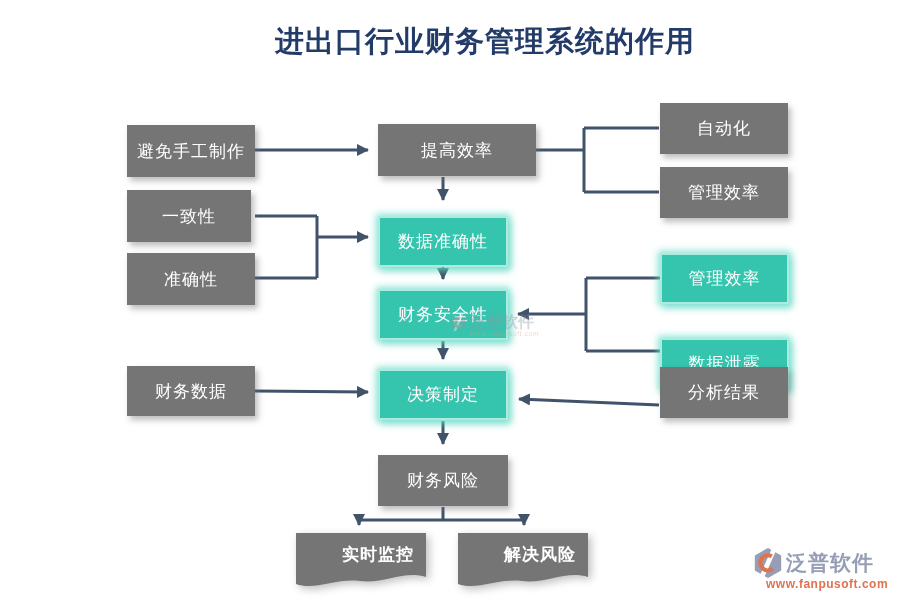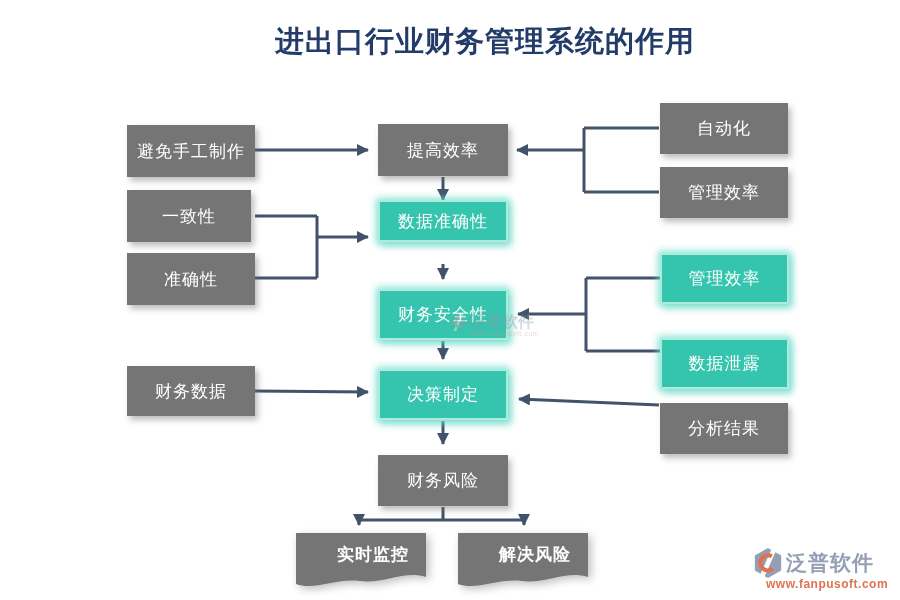--- a/index.html
+++ b/index.html
@@ -18,21 +18,21 @@
   }
   .node.gray{
     background:#757575;
     box-shadow:3px 4px 6px rgba(110,110,110,0.45);
   }
   .node.teal{
     background:#35C4AD;
     border:2px solid #aeeade;
     box-shadow:0 0 7px 2px rgba(110,225,205,0.8), 3px 4px 7px rgba(53,196,173,0.45);
   }
-  .docnode{position:absolute;z-index:2;width:154px;height:58px;}
+  .docnode{position:absolute;z-index:2;width:154px;height:58px;padding-left:10px;}
   .docnode svg{position:absolute;left:0;top:0;filter:drop-shadow(3px 3px 4px rgba(110,110,110,0.45));}
   .docnode .doclabel{
     position:absolute;left:0;top:10px;width:100%;text-align:center;
     color:#ffffff;font-size:17px;font-weight:bold;letter-spacing:1px;
   }
   .watermark{
     position:absolute;left:450px;top:314px;z-index:3;opacity:0.38;display:flex;align-items:flex-start;gap:3px;
   }
   .watermark .wm-text{color:#8e97ab;font-size:16px;font-weight:bold;line-height:16px;}
   .watermark .wm-url{color:#d9a08c;font-size:7px;letter-spacing:0.5px;}
@@ -90,24 +90,24 @@
   <div class="node gray" style="left:127px;top:190px;width:124px;height:52px">
     <span>一致性</span>
   </div>
   <div class="node gray" style="left:127px;top:253px;width:128px;height:52px">
     <span>准确性</span>
   </div>
   <div class="node gray" style="left:127px;top:366px;width:128px;height:50px">
     <span>财务数据</span>
   </div>
 
-  <div class="node gray" style="left:378px;top:124px;width:130px;height:52px">
+  <div class="node gray" style="left:378px;top:124px;width:158px;height:52px">
     <span>提高效率</span>
   </div>
-  <div class="node teal" style="left:378px;top:200px;width:130px;height:42px">
+  <div class="node teal" style="left:378px;top:216px;width:130px;height:51px">
     <span>数据准确性</span>
   </div>
   <div class="node teal" style="left:378px;top:289px;width:130px;height:51px">
     <span>财务安全性</span>
   </div>
   <div class="node teal" style="left:378px;top:369px;width:130px;height:51px">
     <span>决策制定</span>
   </div>
   <div class="node gray" style="left:378px;top:455px;width:130px;height:51px">
     <span>财务风险</span>
@@ -118,21 +118,21 @@
   </div>
   <div class="node gray" style="left:660px;top:167px;width:128px;height:51px">
     <span>管理效率</span>
   </div>
   <div class="node teal" style="left:660px;top:253px;width:129px;height:51px">
     <span>管理效率</span>
   </div>
   <div class="node teal" style="left:660px;top:338px;width:129px;height:51px">
     <span>数据泄露</span>
   </div>
-  <div class="node gray" style="left:660px;top:403px;width:128px;height:51px">
+  <div class="node gray" style="left:660px;top:367px;width:128px;height:51px">
     <span>分析结果</span>
   </div>
 
   <div class="docnode" style="left:296px;top:533px">
     <svg width="130" height="58" viewBox="0 0 130 58">
       <path d="M0,0 H130 V44 C108,37 88,51 64,48 C40,45 18,58 0,51 Z" fill="#757575"></path>
     </svg>
     <span class="doclabel">实时监控</span>
   </div>
   <div class="docnode" style="left:458px;top:533px">

